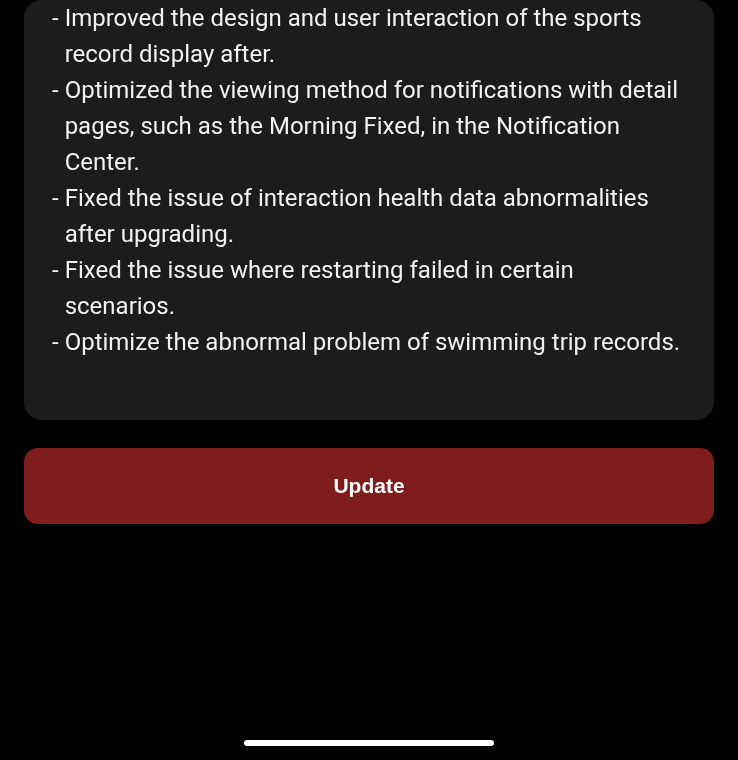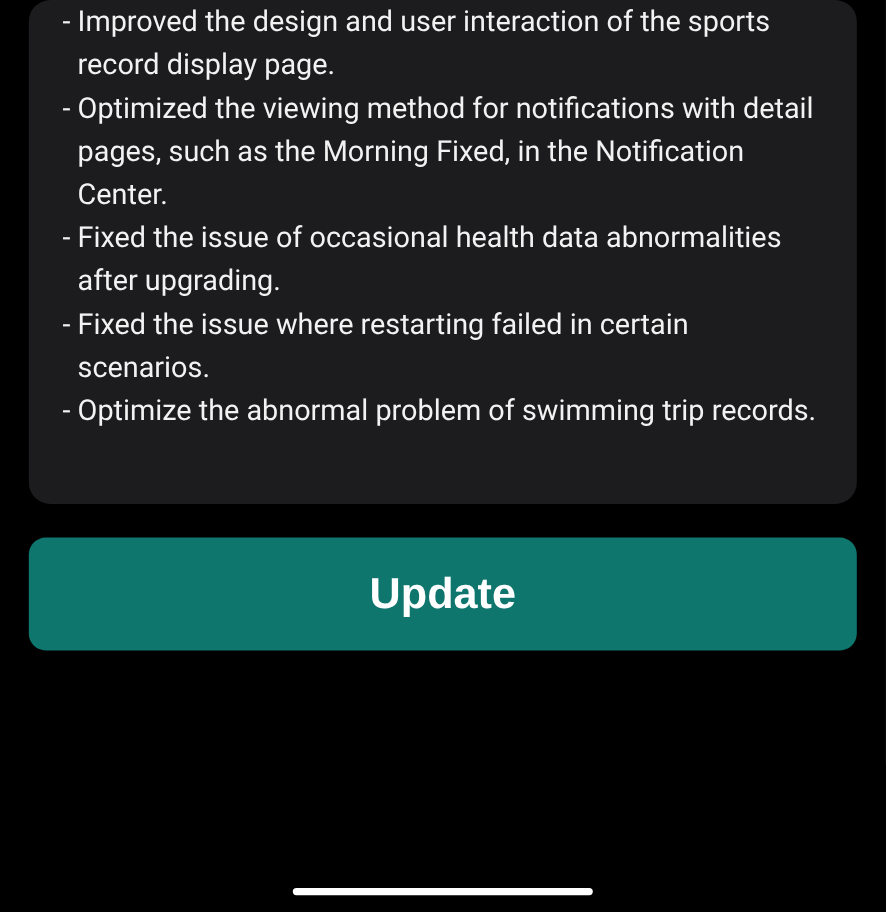--- a/index.html
+++ b/index.html
@@ -37,25 +37,25 @@
       padding-right: 6px;
     }
     .changelog-item .text {
       flex: 1 1 auto;
     }
     .button-wrap {
       padding: 28px 24px 0 24px;
     }
     .update-button {
       width: 100%;
-      background: #0f766e;
+      background: #7f1d1d;
       color: #ffffff;
       border: none;
       border-radius: 14px;
-      font-size: 36px;
+      font-size: 21px;
       font-weight: 600;
       padding: 26px 0;
       cursor: pointer;
       text-align: center;
     }
     .home-indicator {
       position: absolute;
       bottom: 14px;
       left: 50%;
       transform: translateX(-50%);
@@ -65,29 +65,29 @@
       border-radius: 3px;
     }
   </style>
 </head>
 <body>
 
 <div class="changelog-card">
   <ul class="changelog-list">
     <li class="changelog-item">
       <span class="dash">-</span>
-      <span class="text">Improved the design and user interaction of the sports record display page.</span>
+      <span class="text">Improved the design and user interaction of the sports record display after.</span>
     </li>
     <li class="changelog-item">
       <span class="dash">-</span>
       <span class="text">Optimized the viewing method for notifications with detail pages, such as the Morning Fixed, in the Notification Center.</span>
     </li>
     <li class="changelog-item">
       <span class="dash">-</span>
-      <span class="text">Fixed the issue of occasional health data abnormalities after upgrading.</span>
+      <span class="text">Fixed the issue of interaction health data abnormalities after upgrading.</span>
     </li>
     <li class="changelog-item">
       <span class="dash">-</span>
       <span class="text">Fixed the issue where restarting failed in certain scenarios.</span>
     </li>
     <li class="changelog-item">
       <span class="dash">-</span>
       <span class="text">Optimize the abnormal problem of swimming trip records.</span>
     </li>
   </ul>

